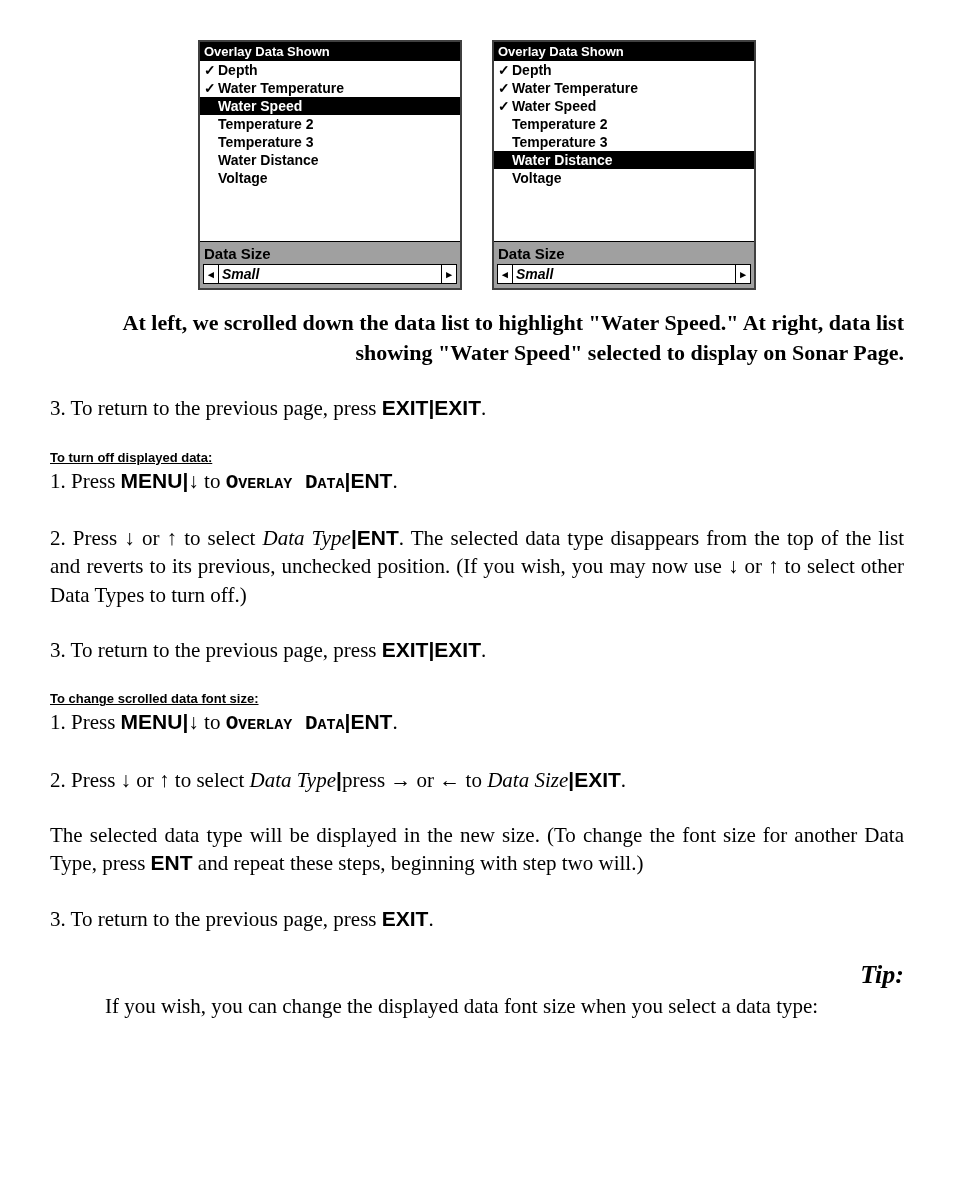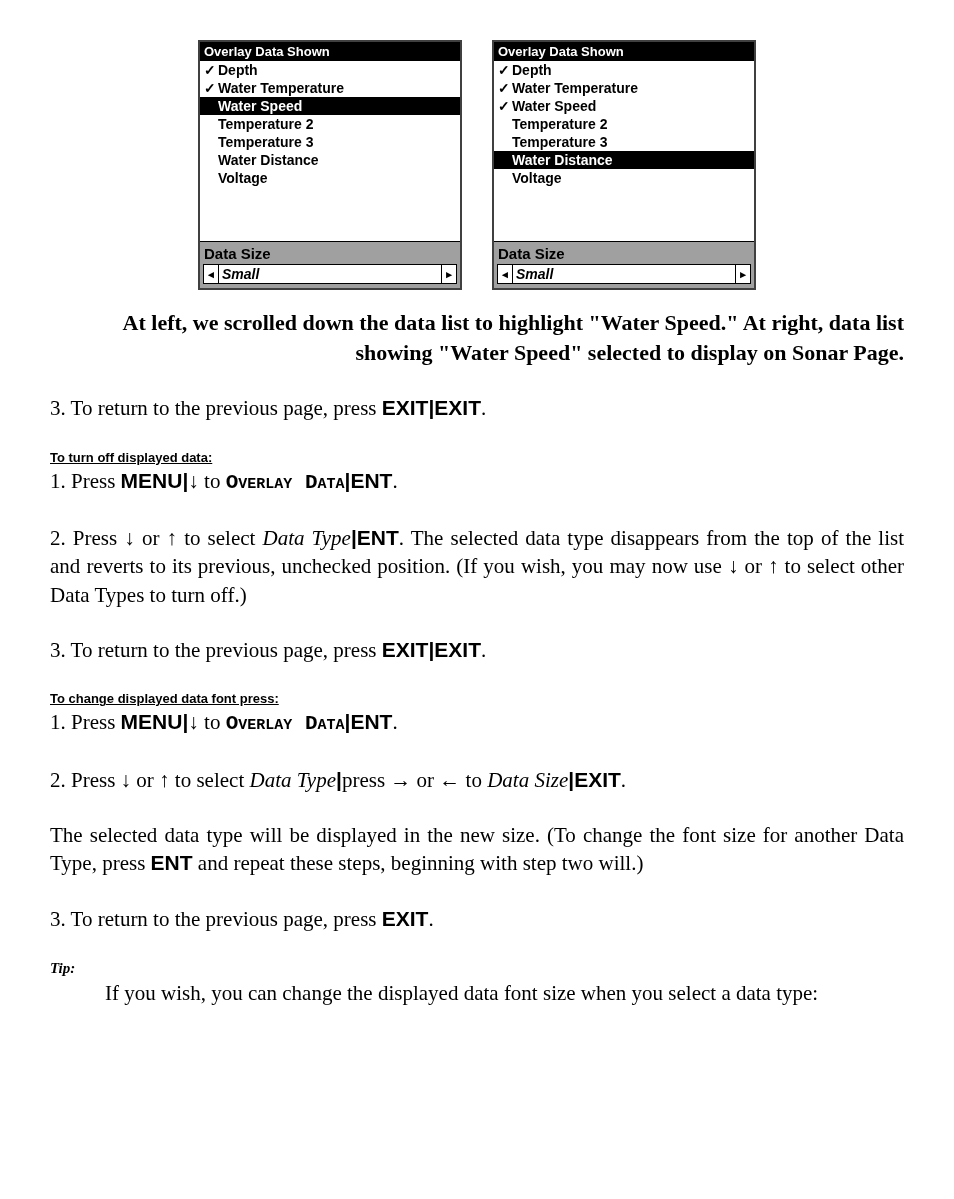--- a/index.html
+++ b/index.html
@@ -117,22 +117,23 @@
     margin: 6px 0 2px 0;
     text-decoration: underline;
   }
   .italic {
     font-style: italic;
   }
   .tip-label {
     font-family: "Times New Roman", serif;
     font-weight: bold;
     font-style: italic;
-    font-size: 15px;
+    font-size: 26px;
     margin-top: 12px;
+    text-align: right;
   }
   .tip-body {
     margin-left: 55px;
     margin-top: 4px;
     text-align: justify;
   }
 </style>
 </head>
 <body>
 
@@ -223,21 +224,21 @@
 </p>
 
 <p>
   <span>2. Press </span><span>↓</span><span> or </span><span>↑</span><span> to select </span><span class="italic">Data Type</span><span class="bold-sans">|</span><span class="bold-sans">ENT</span><span>. The selected data type disappears from the top of the list and reverts to its previous, unchecked position. (If you wish, you may now use </span><span>↓</span><span> or </span><span>↑</span><span> to select other Data Types to turn off.)</span>
 </p>
 
 <p>
   <span>3. To return to the previous page, press </span><span class="bold-sans">EXIT</span><span class="bold-sans">|</span><span class="bold-sans">EXIT</span><span>.</span>
 </p>
 
-<div class="heading-sans">To change displayed data font press:</div>
+<div class="heading-sans">To change scrolled data font size:</div>
 
 <p style="margin-top:2px;">
   <span>1. Press </span><span class="bold-sans">MENU</span><span class="bold-sans">|</span><span>↓</span><span> to </span><span class="smallcaps">Overlay Data</span><span class="bold-sans">|</span><span class="bold-sans">ENT</span><span>.</span>
 </p>
 
 <p>
   <span>2. Press </span><span>↓</span><span> or </span><span>↑</span><span> to select </span><span class="italic">Data Type</span><span class="bold-sans">|</span><span>press </span><span>→</span><span> or </span><span>←</span><span> to </span><span class="italic">Data Size</span><span class="bold-sans">|</span><span class="bold-sans">EXIT</span><span>.</span>
 </p>
 
 <p>

